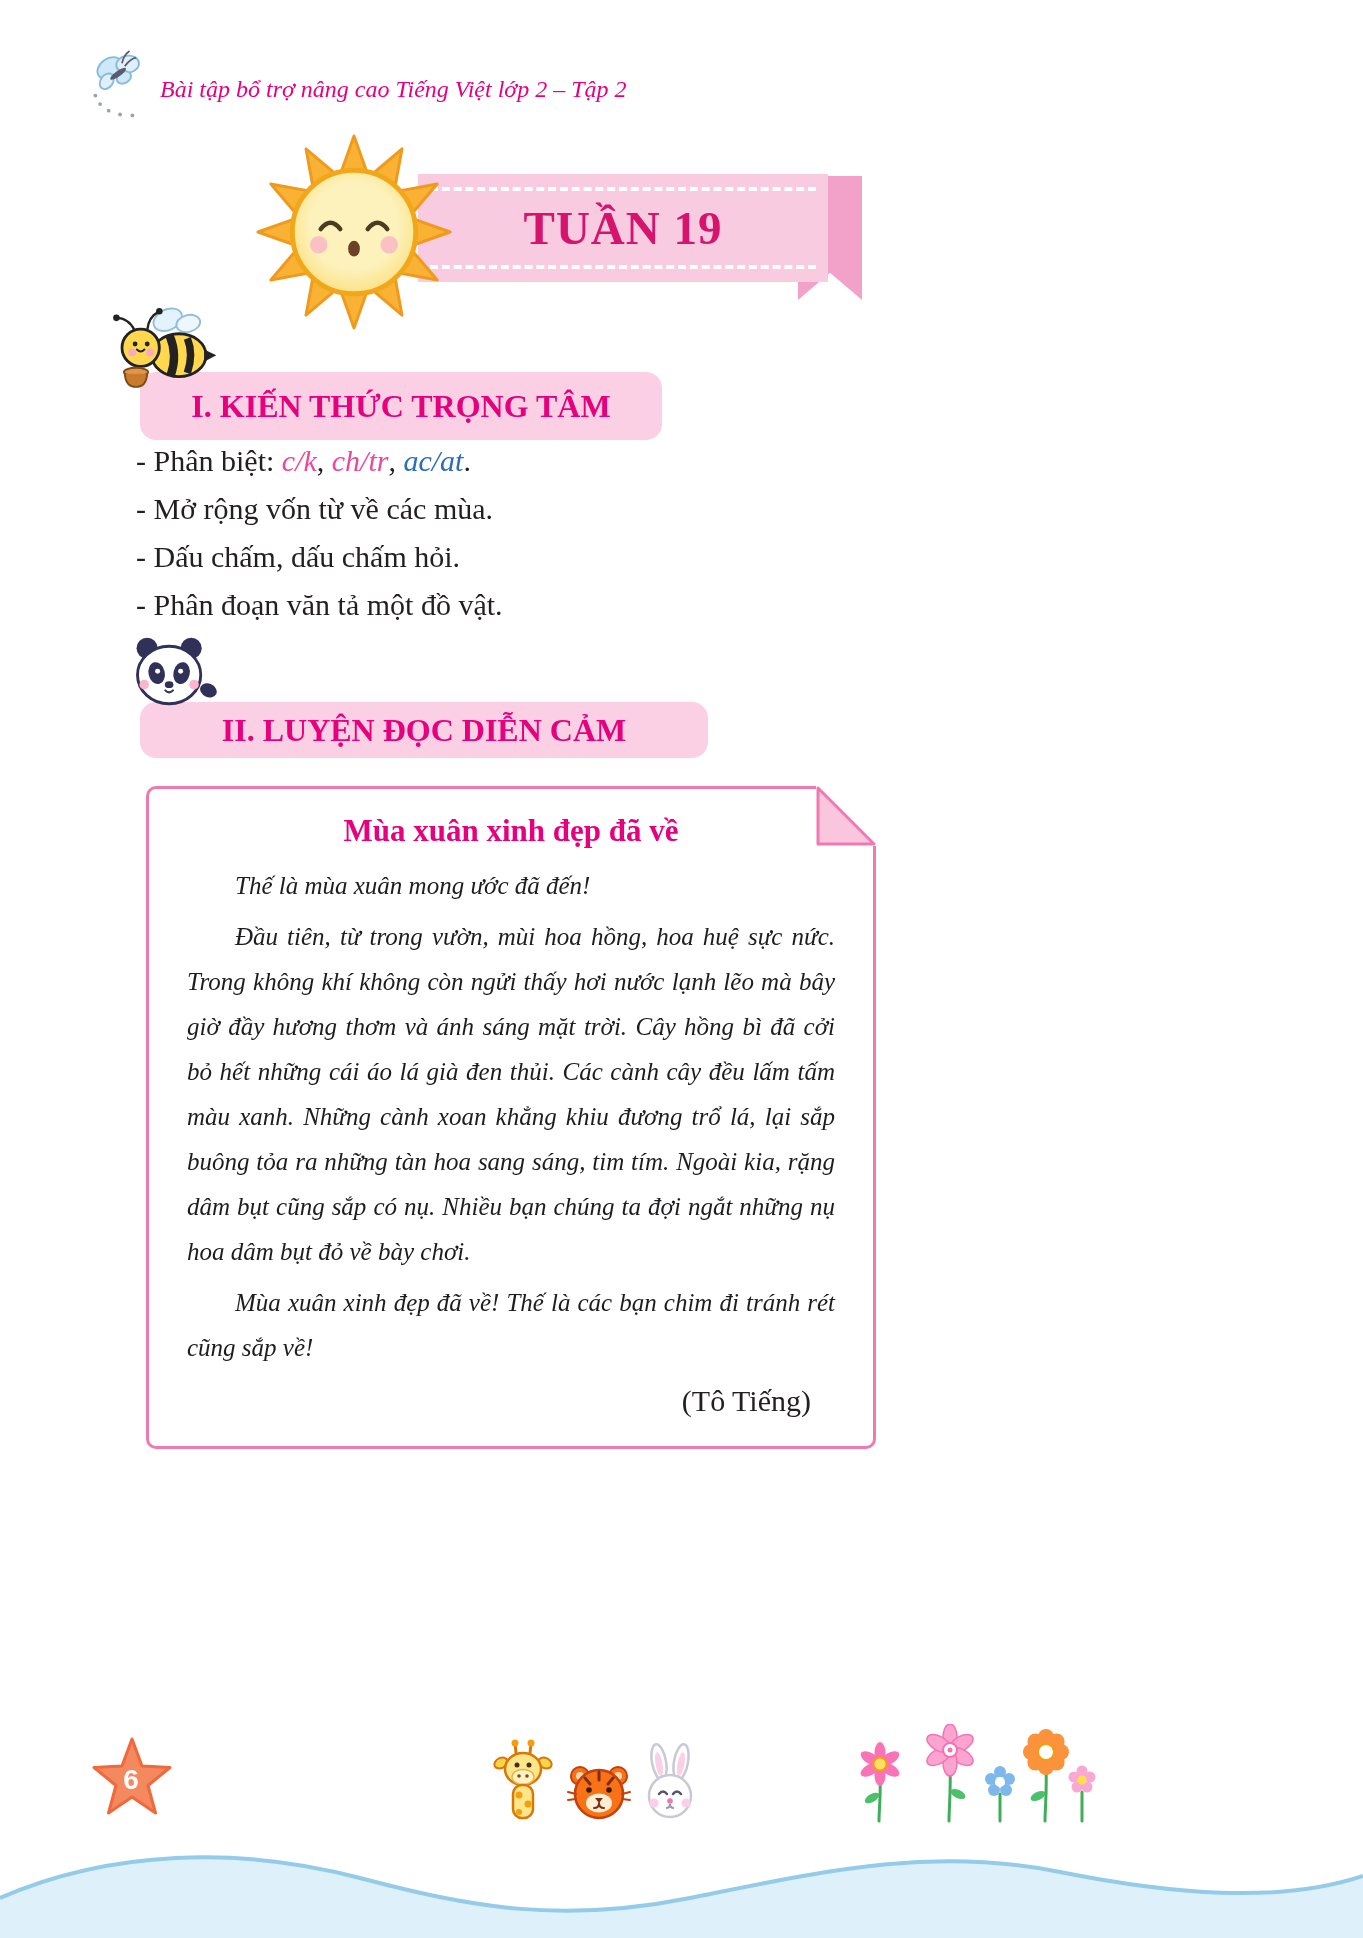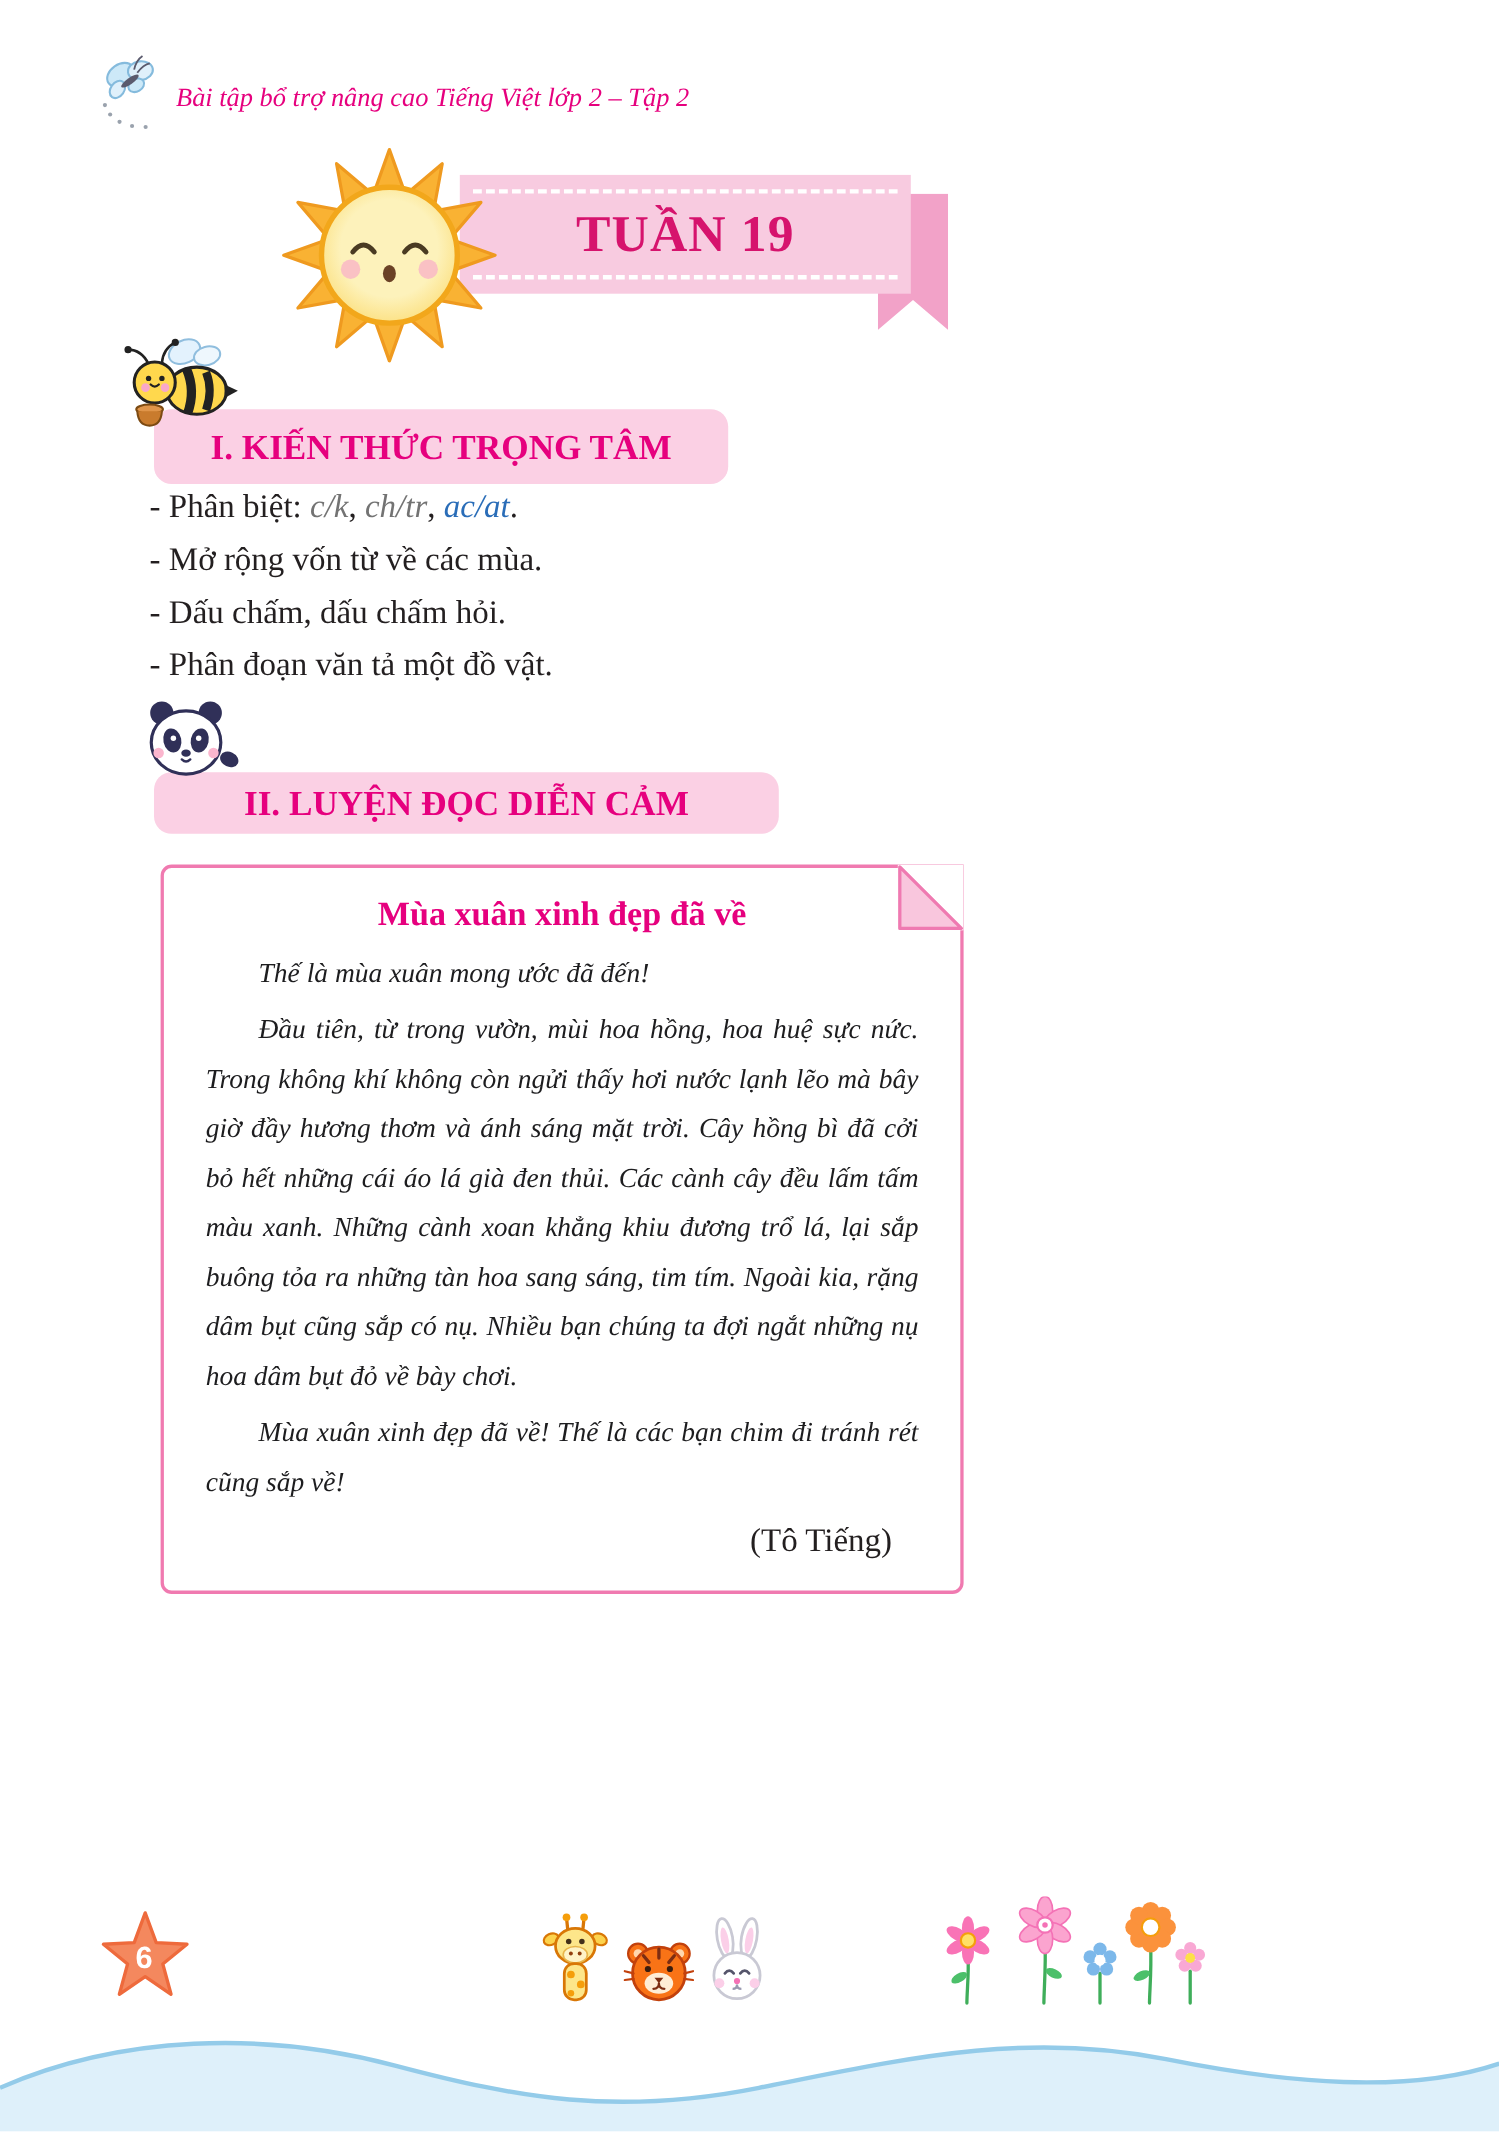--- a/index.html
+++ b/index.html
@@ -15,21 +15,21 @@
     position:absolute; left:160px; top:76px;
     font-size:24px; font-weight:normal; font-style:italic; color:#e6007e;
   }
   
   .ribbon-tail {
     position:absolute; left:798px; top:176px; width:64px; height:124px;
     background:#f2a2c8; z-index:0;
     clip-path:polygon(0 0,100% 0,100% 100%,50% 78%,0 100%);
   }
   .banner-strip {
-    position:absolute; left:418px; top:159px; width:410px; height:108px;
+    position:absolute; left:418px; top:174px; width:410px; height:108px;
     background:#f8cbe0; z-index:1;
   }
   .banner-dash { position:absolute; left:12px; right:12px; height:0; border-top:4px dashed #ffffff; }
   .banner-dash.top { top:13px; }
   .banner-dash.bottom { bottom:13px; }
   .banner-title {
     position:absolute; inset:0; display:flex; align-items:center; justify-content:center;
     font-size:47px; font-weight:bold; color:#d6136d; letter-spacing:1px;
   }
   .sun { position:absolute; left:256px; top:134px; z-index:2; }
@@ -41,21 +41,21 @@
     display:flex; align-items:center; justify-content:center;
   }
   .pill span { color:#e6007e; font-weight:bold; font-size:32px; }
   .pill-knowledge { left:140px; top:372px; width:522px; height:68px; }
   .pill-reading   { left:140px; top:702px; width:568px; height:56px; }
   
   .knowledge-list {
     position:absolute; left:136px; top:437px; width:640px;
     list-style:none; font-size:30px; line-height:48px; color:#231f20;
   }
-  .hl-pink { color:#737373; font-style:italic;margin-top:20px; }
+  .hl-pink { color:#ec4899; font-style:italic;margin-top:20px; }
   .hl-blue { color:#2a6db8; font-style:italic; }
   
   .reading-box {
     position:absolute; left:146px; top:786px; width:730px; min-height:648px;
     background:#ffffff; border:3px solid #f07ab0;
     border-radius:10px; border-top-right-radius:0;
     padding:24px 38px 28px 38px;
   }
   .dogear { position:absolute; top:-3px; right:-3px; }
   .passage-title { text-align:center; color:#e6007e; font-size:31px; font-weight:bold; margin-bottom:14px; }

